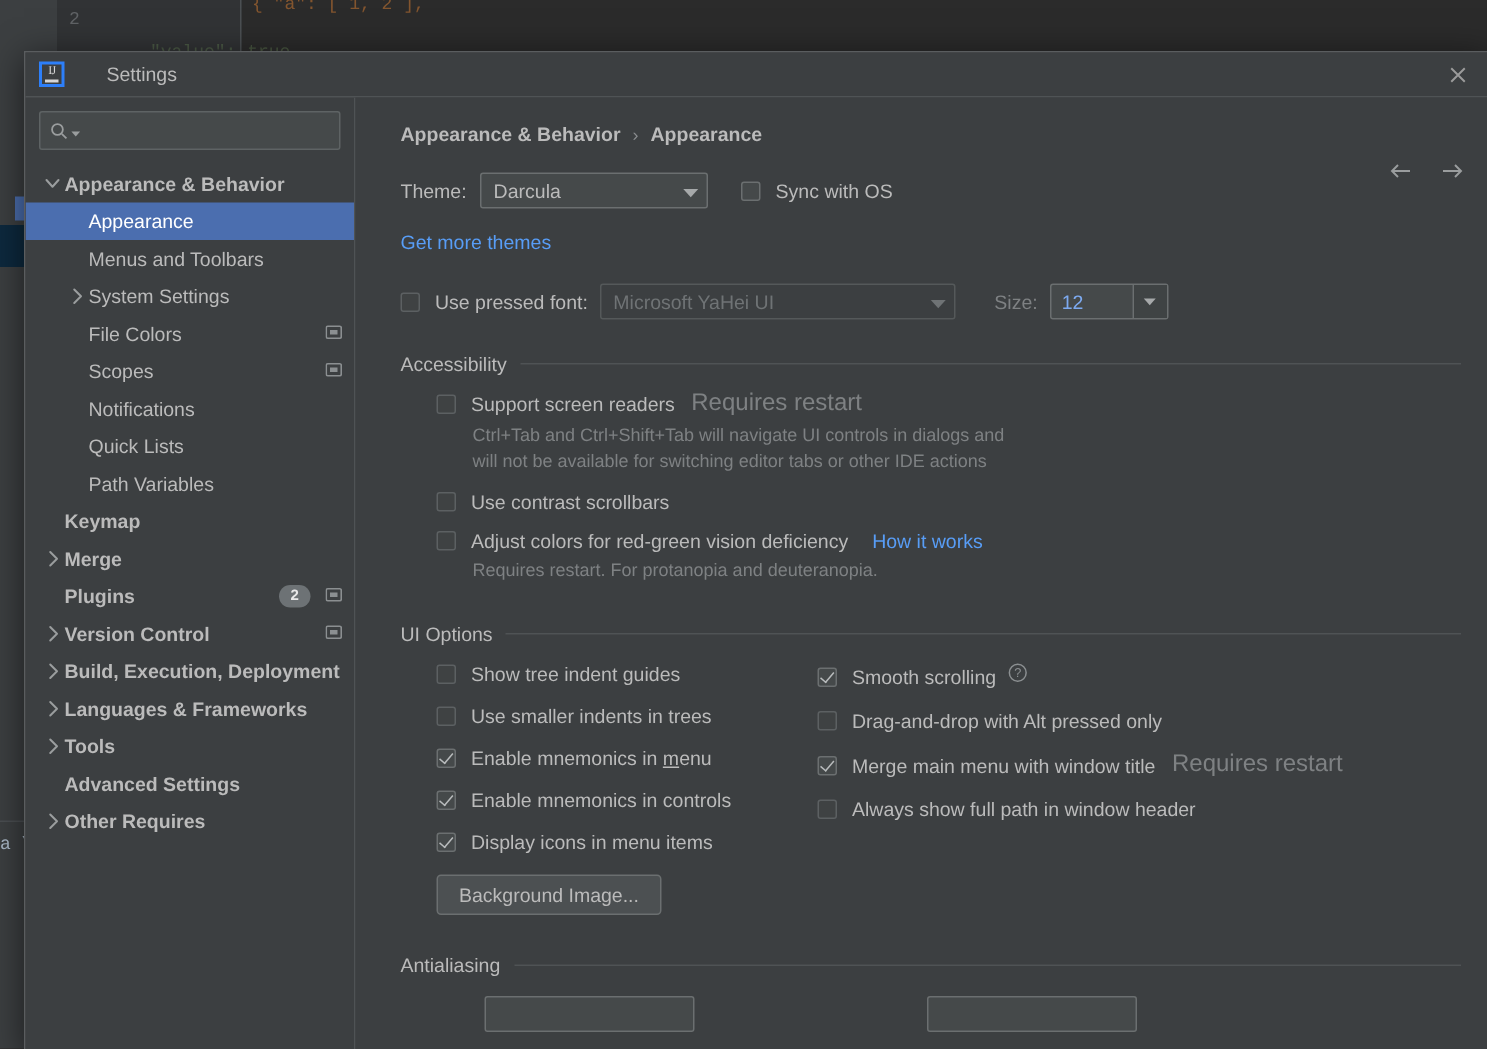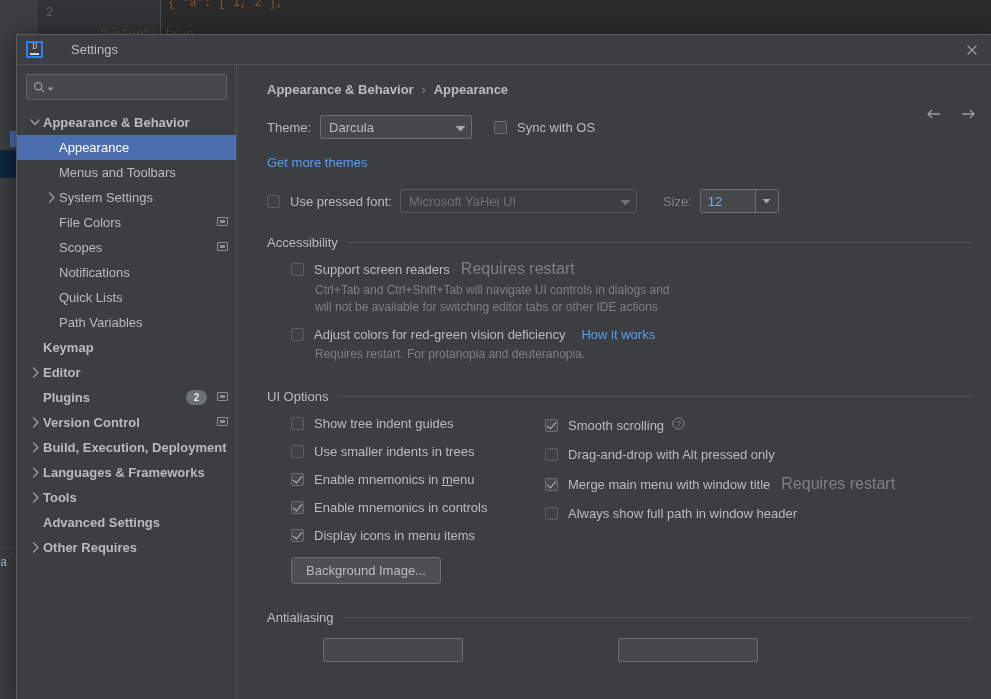--- a/index.html
+++ b/index.html
@@ -357,21 +357,21 @@
               <span style="width:9px"></span>
             </span>
             <span class="tree-label">Keymap</span>
           </div>
           <div class="tree-row bold">
             <span class="tree-arrow" style="margin-left: 10px;">
               <svg width="10" height="11" viewBox="0 0 10 11">
                 <path d="M3.5 1 L8 5.5 L3.5 10" stroke="#9a9d9e" stroke-width="1.35" fill="none" stroke-linecap="round" stroke-linejoin="round"></path>
               </svg>
             </span>
-            <span class="tree-label">Editor</span>
+            <span class="tree-label">Merge</span>
           </div>
           <div class="tree-row bold has-badge">
             <span class="tree-arrow" style="margin-left: 10px;">
               <span style="width:9px"></span>
             </span>
             <span class="tree-label">Plugins</span>
             <span class="badge">2</span>
             <span class="proj-icon"><svg width="11" height="11" viewBox="0 0 11 11">
                 <rect x="0.5" y="1.5" width="10" height="8" rx="1" stroke="#8b8f91" stroke-width="1.1" fill="none"></rect>
                 <rect x="3" y="4" width="5" height="3" fill="#8b8f91"></rect>
@@ -504,20 +504,24 @@
       <div class="cb-row" style="margin-left:24px">
         <span class="cb dim" id="cb-screenreaders"></span>
         <span class="cb-label">Support screen readers</span>
         <span class="note">Requires restart</span>
       </div>
       <div class="desc" style="margin-left:48px">
         <div>Ctrl+Tab and Ctrl+Shift+Tab will navigate UI controls in dialogs and</div>
         <div>will not be available for switching editor tabs or other IDE actions</div>
       </div>
 
+      <div class="cb-row" style="margin-left:24px;margin-top:11px">
+        <span class="cb dim" id="cb-contrast"></span>
+        <span class="cb-label">Use contrast scrollbars</span>
+      </div>
 
       <div class="cb-row" style="margin-left:24px;margin-top:11px">
         <span class="cb dim" id="cb-deficiency"></span>
         <span class="cb-label">Adjust colors for red-green vision deficiency</span>
         <span class="link" style="margin-left:16px">How it works</span>
       </div>
       <div class="desc" style="margin-left:48px">Requires restart. For protanopia and deuteranopia.</div>
 
       
       <div class="sec-header" style="margin-top:26px">

